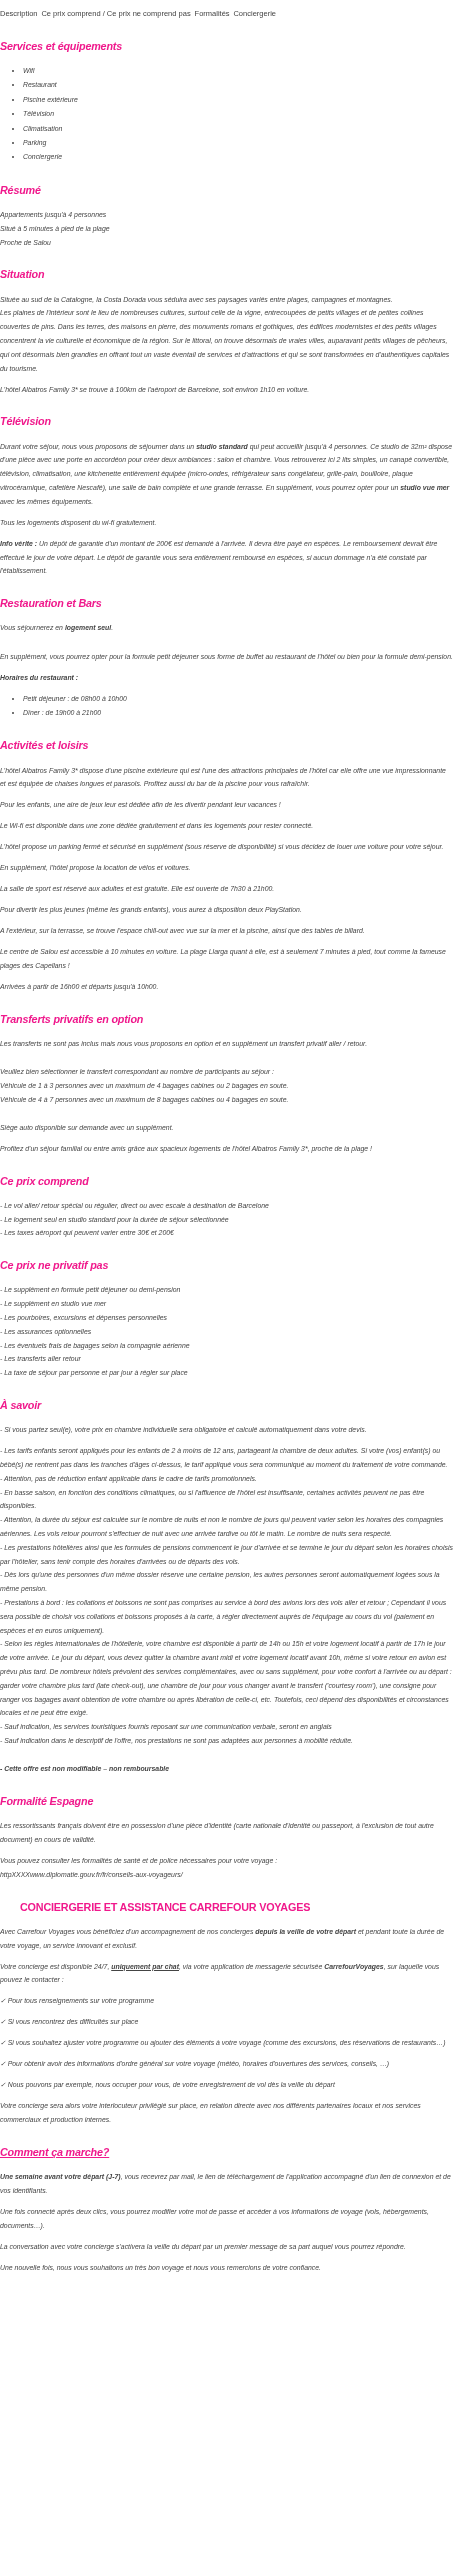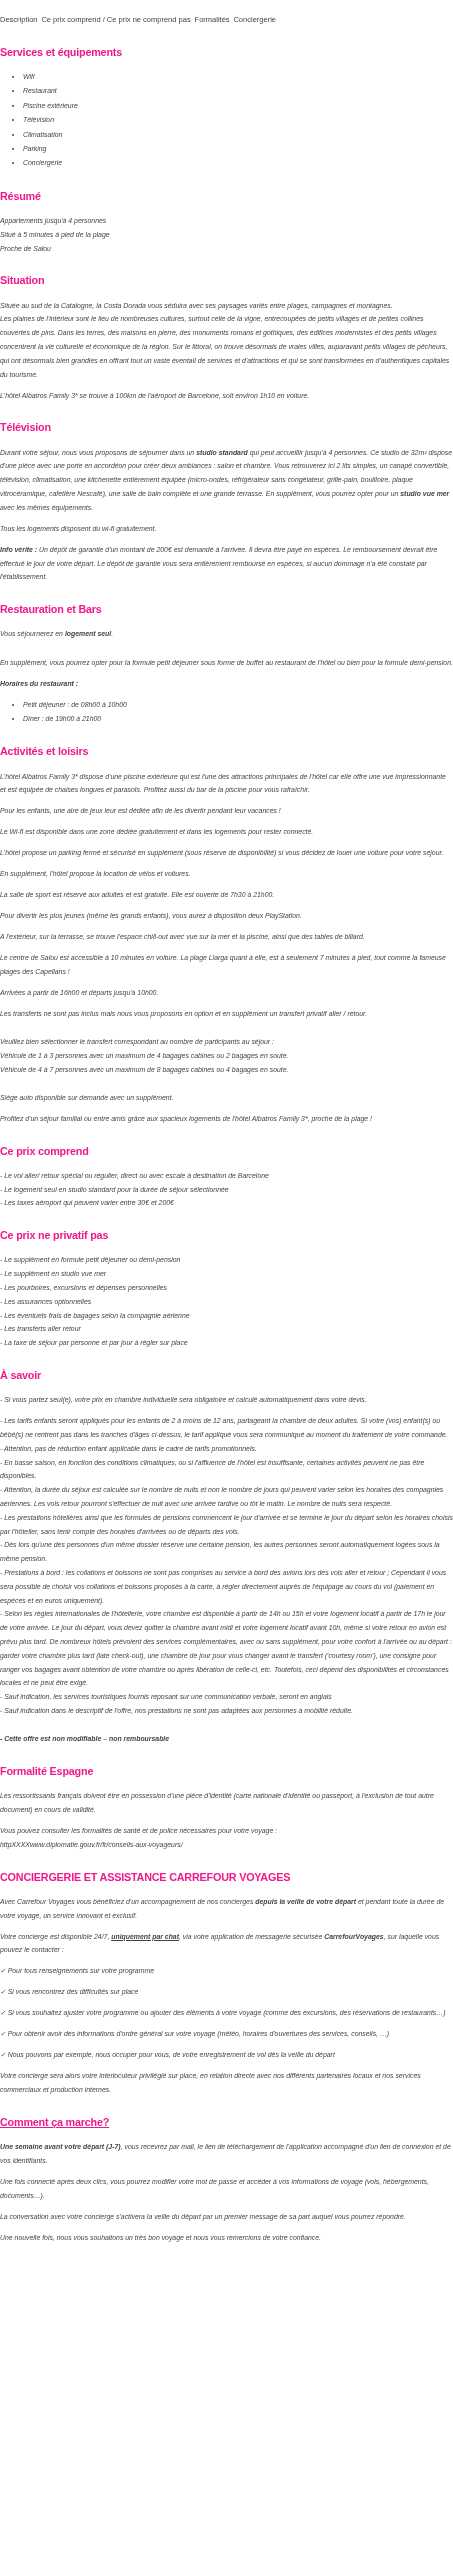--- a/index.html
+++ b/index.html
@@ -4,31 +4,32 @@
 <style>
   html, body { margin: 0; padding: 0; background: #ffffff; }
   body {
     width: 453px;
     font-family: "Liberation Sans", sans-serif;
     color: #444444;
     font-size: 6.9px;
     line-height: 13.8px;
   }
   .page { padding: 0 0 12px 0; }
-  .tabs-line { font-style: normal; font-size: 7.5px; color: #444; margin: 0; padding-top: 13px; }
+  .tabs-line { font-style: normal; font-size: 7.5px; color: #444; margin: 0; padding-top: 7px; }
   .tabs-line span { margin-right: 1.8px; }
   h2 {
     color: #f0198c;
+    font-style: italic;
     font-weight: bold;
     font-size: 10.8px;
     line-height: 14.4px;
     margin: 18px 0 10.8px 0;
     letter-spacing: -0.2px;
   }
-  h2.upper { font-style: normal; text-transform: none; }
+  h2.upper { font-style: normal; text-transform: none; margin-left: 20px; }
   h2.underline { text-decoration: underline; }
   p { margin: 0 0 7.2px 0; font-style: italic; }
   p.tight { margin: 0; }
   ul.bullets { margin: 0 0 0 0; padding-left: 23px; list-style: disc; }
   ul.bullets li { font-style: italic; line-height: 14.4px; }
   .lines div { font-style: italic; line-height: 13.8px; }
   b, strong { font-weight: bold; }
   .spacer { height: 7.2px; }
   .link { text-decoration: underline; font-weight: bold; }
 </style>
@@ -100,20 +101,21 @@
     <p>L'hôtel propose un parking fermé et sécurisé en supplément (sous réserve de disponibilité) si vous décidez de louer une voiture pour votre séjour.</p>
     <p>En supplément, l'hôtel propose la location de vélos et voitures.</p>
     <p>La salle de sport est réservé aux adultes et est gratuite. Elle est ouverte de 7h30 à 21h00.</p>
     <p>Pour divertir les plus jeunes (même les grands enfants), vous aurez à disposition deux PlayStation.</p>
     <p>A l'extérieur, sur la terrasse, se trouve l'espace chill-out avec vue sur la mer et la piscine, ainsi que des tables de billard.</p>
     <p>Le centre de Salou est accessible à 10 minutes en voiture. La plage Llarga quant à elle, est à seulement 7 minutes à pied, tout comme la fameuse plages des Capellans !</p>
     <p>Arrivées à partir de 16h00 et départs jusqu'à 10h00.</p>
   </section>
 
   <section>
+    <h2>Transferts privatifs en option</h2>
     <p>Les transferts ne sont pas inclus mais nous vous proposons en option et en supplément un transfert privatif aller / retour.</p>
     <div class="spacer"></div>
     <div class="lines">
       <div>Veuillez bien sélectionner le transfert correspondant au nombre de participants au séjour :</div>
       <div>Véhicule de 1 à 3 personnes avec un maximum de 4 bagages cabines ou 2 bagages en soute.</div>
       <div>Véhicule de 4 à 7 personnes avec un maximum de 8 bagages cabines ou 4 bagages en soute.</div>
     </div>
     <div class="spacer"></div>
     <div class="spacer"></div>
     <p>Siège auto disponible sur demande avec un supplément.</p>

